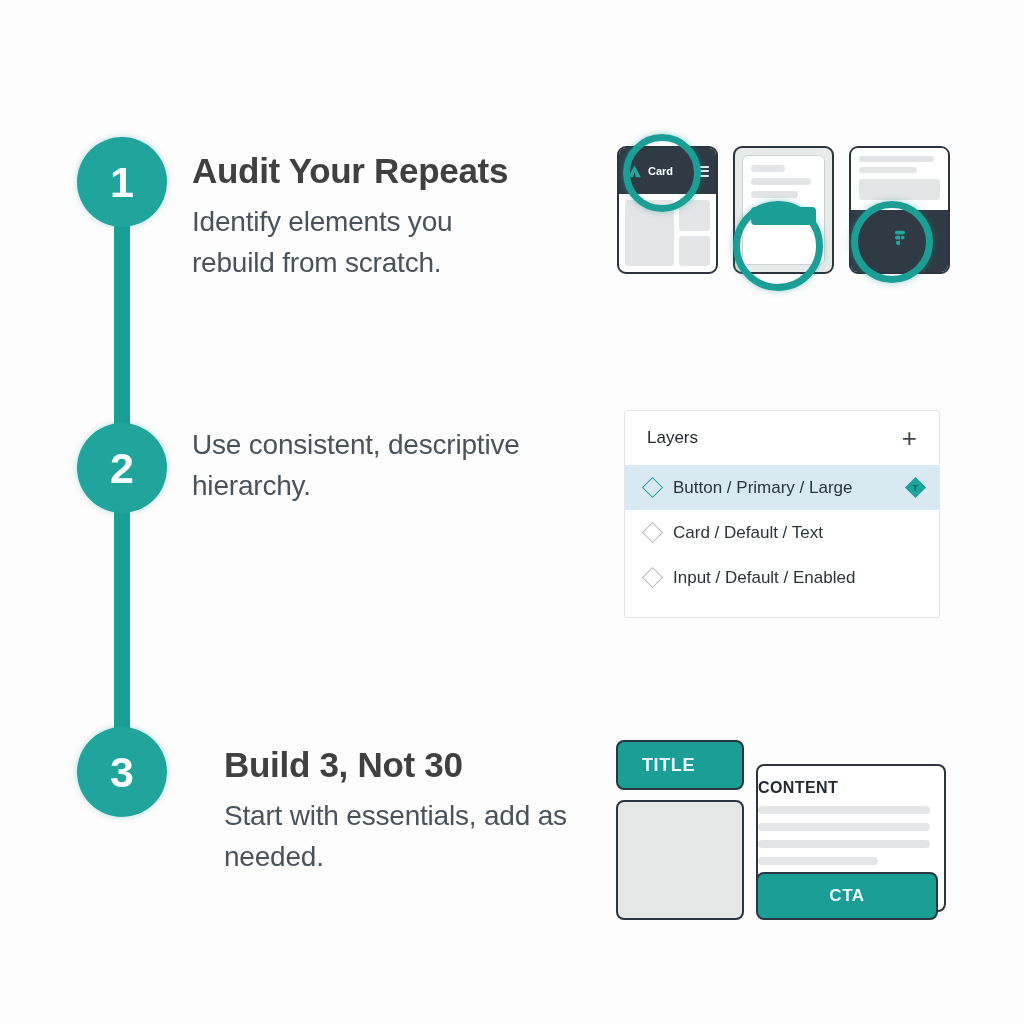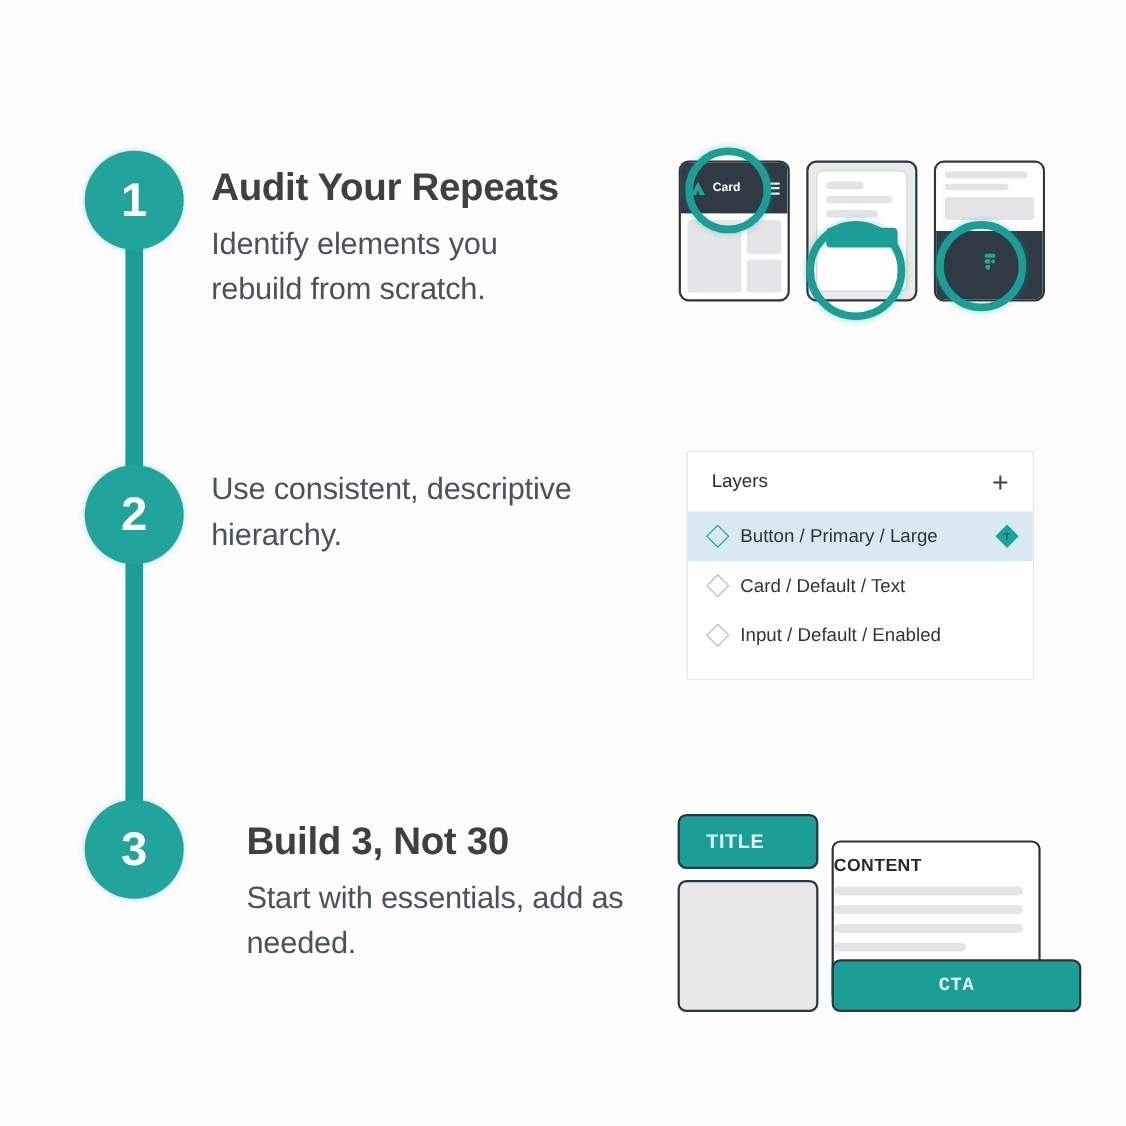--- a/index.html
+++ b/index.html
@@ -129,23 +129,23 @@
   .lb-gray { left: 0; top: 60px; width: 128px; height: 120px; background: #e6e7e7; }
   .lb-content {
     left: 140px; top: 0; width: 190px; height: 148px; background: #fff;
     padding: 13px 14px 0 0;
     margin-top: 24px;
   }
   .lb-content h4 { font-size: 16px; font-weight: bold; color: #242b32; letter-spacing: .4px; }
   .lb-content .ln { height: 8px; background: #e4e5e6; border-radius: 4px; margin-top: 9px; }
   .lb-content .ln.short { width: 70%; }
   .lb-cta {
-    left: 140px; top: 132px; width: 227px; height: 48px; background: #1b9e96;
+    left: 140px; top: 132px; width: 182px; height: 48px; background: #1b9e96;
     display: flex; align-items: center; justify-content: center;
-    color: #e7fbf9; font-size: 17px; font-weight: bold; letter-spacing: .6px; font-family: Liberation Mono, monospace;
+    color: #e7fbf9; font-size: 17px; font-weight: bold; letter-spacing: .6px;
   }
 </style>
 </head>
 <body>
 
 <div id="stage">
 
   <div class="timeline-line"></div>
   <div class="step-bullet b1">
       <span>1</span>

